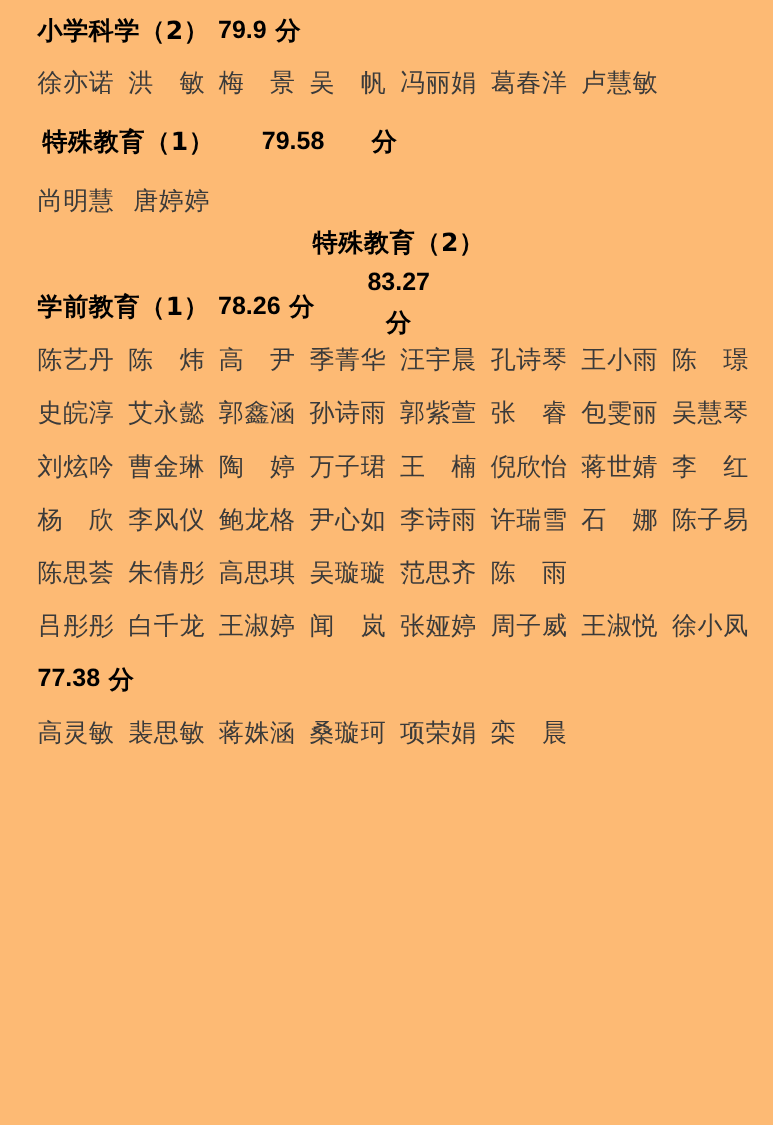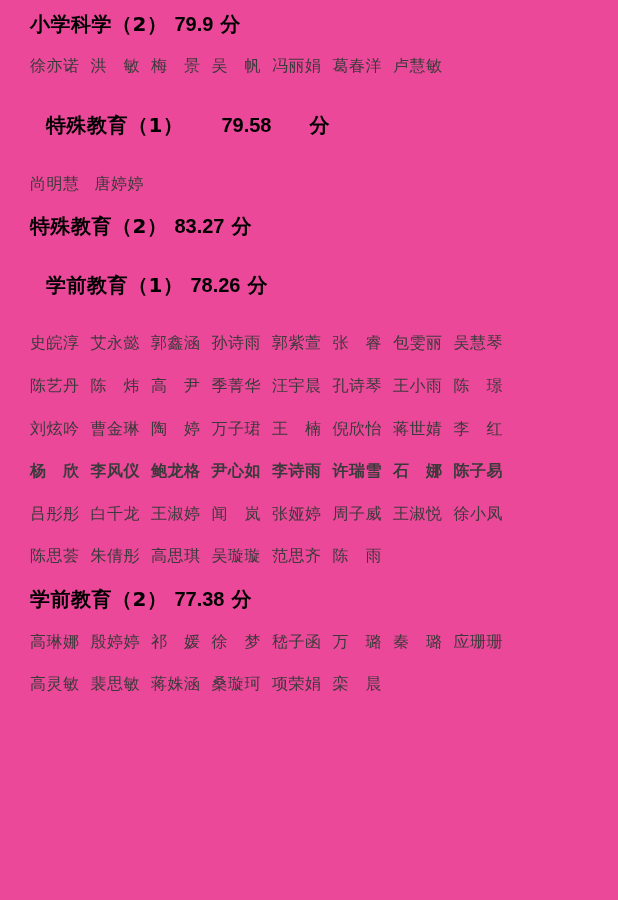--- a/index.html
+++ b/index.html
@@ -29,139 +29,128 @@
     color: #000000;
     letter-spacing: 0.5px;
     gap: 7px;
   }
   .section-heading .score {
     font-family: "Liberation Sans", sans-serif;
     letter-spacing: 0;
   }
   .name-row {
     gap: 11px;
-    font-size: 16px;
+    font-size: 20px;
     font-weight: 400;
     color: #3a3a3a;
   }
   .person-name {
     letter-spacing: 0.5px;
   }
 </style>
 </head>
 <body>
 
-<main class="doc-page" style="background: #ec4899;">
+<main class="doc-page" style="background: #fdba74;">
   <div id="doc-content">
       <h2 class="line section-heading" style="margin: 0px; color: rgb(0, 0, 0);">
         <span>小学科学（2）</span>
         <span class="score">79.9</span>
         <span>分</span>
       </h2>
       <div class="line name-row" style="color: rgb(58, 58, 58);">
         <span class="person-name">徐亦诺</span>
         <span class="person-name">洪　敏</span>
         <span class="person-name">梅　景</span>
         <span class="person-name">吴　帆</span>
         <span class="person-name">冯丽娟</span>
         <span class="person-name">葛春洋</span>
         <span class="person-name">卢慧敏</span>
       </div>
-      <h2 class="line section-heading" style="margin: 16px; color: rgb(0, 0, 0); gap: 38px;">
+      <h2 class="line section-heading" style="margin: 4px; color: rgb(0, 0, 0); gap: 38px;">
         <span>特殊教育（1）</span>
         <span class="score">79.58</span>
         <span>分</span>
       </h2>
       <div class="line name-row" style="color: rgb(58, 58, 58); gap: 15px;">
         <span class="person-name">尚明慧</span>
         <span class="person-name">唐婷婷</span>
       </div>
-      <h2 class="line section-heading" style="margin: 0px; color: rgb(0, 0, 0);">
+      <h2 class="line section-heading" style="margin: 0px; color: rgb(0, 0, 0); flex-direction: column;">
         <span>特殊教育（2）</span>
         <span class="score">83.27</span>
         <span>分</span>
       </h2>
-      <h2 class="line section-heading" style="margin: 16px; color: rgb(0, 0, 0);">
+      <h2 class="line section-heading" style="margin: 0px; color: rgb(0, 0, 0);">
         <span>学前教育（1）</span>
         <span class="score">78.26</span>
         <span>分</span>
       </h2>
+      <div class="line name-row" style="color: rgb(58, 58, 58);">
+        <span class="person-name">陈艺丹</span>
+        <span class="person-name">陈　炜</span>
+        <span class="person-name">高　尹</span>
+        <span class="person-name">季菁华</span>
+        <span class="person-name">汪宇晨</span>
+        <span class="person-name">孔诗琴</span>
+        <span class="person-name">王小雨</span>
+        <span class="person-name">陈　璟</span>
+      </div>
       <div class="line name-row" style="color: rgb(58, 58, 58);">
         <span class="person-name">史皖淳</span>
         <span class="person-name">艾永懿</span>
         <span class="person-name">郭鑫涵</span>
         <span class="person-name">孙诗雨</span>
         <span class="person-name">郭紫萱</span>
         <span class="person-name">张　睿</span>
         <span class="person-name">包雯丽</span>
         <span class="person-name">吴慧琴</span>
       </div>
       <div class="line name-row" style="color: rgb(58, 58, 58);">
-        <span class="person-name">陈艺丹</span>
-        <span class="person-name">陈　炜</span>
-        <span class="person-name">高　尹</span>
-        <span class="person-name">季菁华</span>
-        <span class="person-name">汪宇晨</span>
-        <span class="person-name">孔诗琴</span>
-        <span class="person-name">王小雨</span>
-        <span class="person-name">陈　璟</span>
-      </div>
-      <div class="line name-row" style="color: rgb(58, 58, 58);">
         <span class="person-name">刘炫吟</span>
         <span class="person-name">曹金琳</span>
         <span class="person-name">陶　婷</span>
         <span class="person-name">万子珺</span>
         <span class="person-name">王　楠</span>
         <span class="person-name">倪欣怡</span>
         <span class="person-name">蒋世婧</span>
         <span class="person-name">李　红</span>
       </div>
-      <div class="line name-row" style="color: rgb(58, 58, 58); font-weight: bold;">
+      <div class="line name-row" style="color: rgb(58, 58, 58);">
         <span class="person-name">杨　欣</span>
         <span class="person-name">李风仪</span>
         <span class="person-name">鲍龙格</span>
         <span class="person-name">尹心如</span>
         <span class="person-name">李诗雨</span>
         <span class="person-name">许瑞雪</span>
         <span class="person-name">石　娜</span>
         <span class="person-name">陈子易</span>
+      </div>
+      <div class="line name-row" style="color: rgb(58, 58, 58);">
+        <span class="person-name">陈思荟</span>
+        <span class="person-name">朱倩彤</span>
+        <span class="person-name">高思琪</span>
+        <span class="person-name">吴璇璇</span>
+        <span class="person-name">范思齐</span>
+        <span class="person-name">陈　雨</span>
       </div>
       <div class="line name-row" style="color: rgb(58, 58, 58);">
         <span class="person-name">吕彤彤</span>
         <span class="person-name">白千龙</span>
         <span class="person-name">王淑婷</span>
         <span class="person-name">闻　岚</span>
         <span class="person-name">张娅婷</span>
         <span class="person-name">周子威</span>
         <span class="person-name">王淑悦</span>
         <span class="person-name">徐小凤</span>
       </div>
-      <div class="line name-row" style="color: rgb(58, 58, 58);">
-        <span class="person-name">陈思荟</span>
-        <span class="person-name">朱倩彤</span>
-        <span class="person-name">高思琪</span>
-        <span class="person-name">吴璇璇</span>
-        <span class="person-name">范思齐</span>
-        <span class="person-name">陈　雨</span>
-      </div>
       <h2 class="line section-heading" style="margin: 0px; color: rgb(0, 0, 0);">
-        <span>学前教育（2）</span>
         <span class="score">77.38</span>
         <span>分</span>
       </h2>
-      <div class="line name-row" style="color: rgb(58, 58, 58);">
-        <span class="person-name">高琳娜</span>
-        <span class="person-name">殷婷婷</span>
-        <span class="person-name">祁　媛</span>
-        <span class="person-name">徐　梦</span>
-        <span class="person-name">嵇子函</span>
-        <span class="person-name">万　璐</span>
-        <span class="person-name">秦　璐</span>
-        <span class="person-name">应珊珊</span>
-      </div>
       <div class="line name-row" style="color: rgb(58, 58, 58);">
         <span class="person-name">高灵敏</span>
         <span class="person-name">裴思敏</span>
         <span class="person-name">蒋姝涵</span>
         <span class="person-name">桑璇珂</span>
         <span class="person-name">项荣娟</span>
         <span class="person-name">栾　晨</span>
       </div>
     </div>
 </main>

